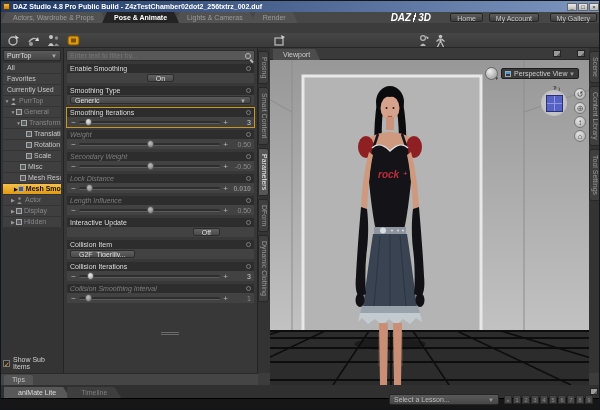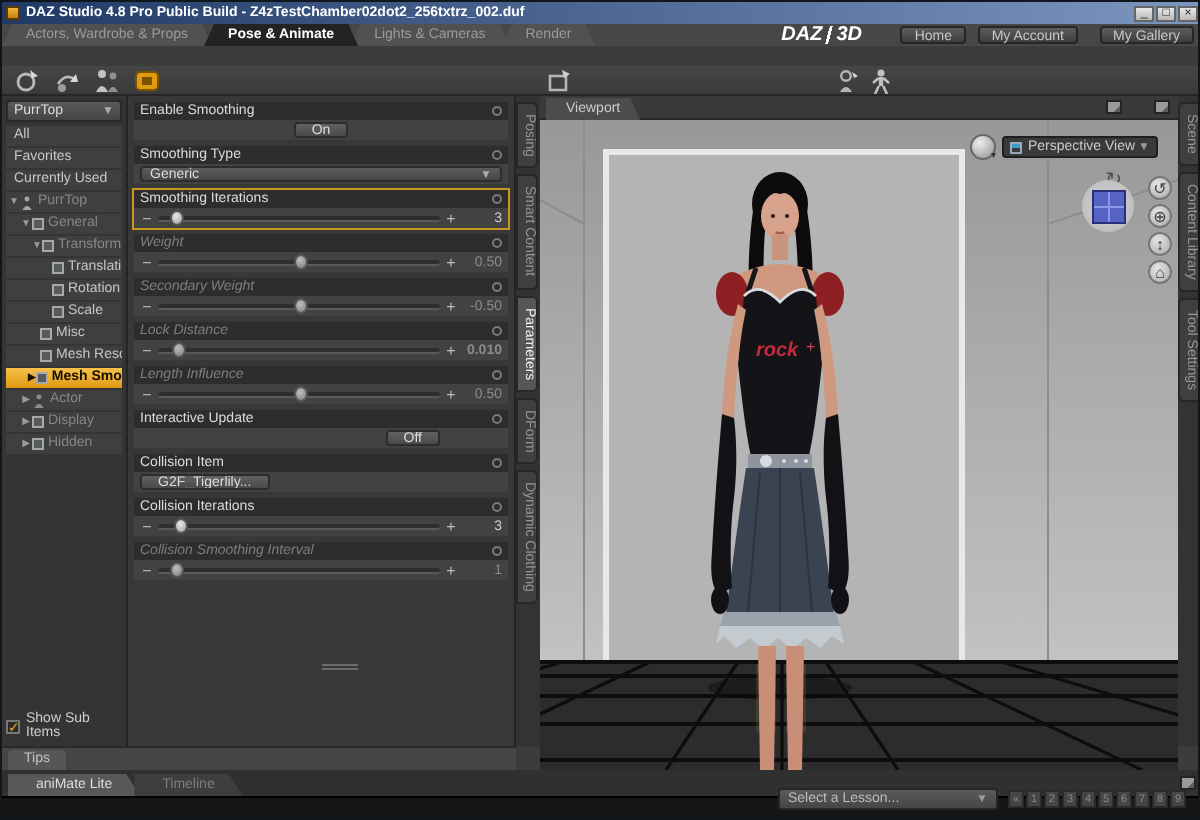--- a/index.html
+++ b/index.html
@@ -257,20 +257,24 @@
       <span>Hidden</span>
     </div>
 
     <div class="showsub">
       <span class="cbx">✓</span>
       <span>Show Sub Items</span>
     </div>
   </div>
 
   <div class="params">
+    <div class="filter">
+      <input placeholder="Enter text to filter by..." style="">
+      <span class="mag"></span>
+    </div>
 
     <div class="prow">
       <div class="plabel">
           <span>Enable Smoothing</span>
           <span class="pgear"></span>
         </div>
       <div class="pctl" style="justify-content:center;">
           <span class="pbtn">On</span>
         </div>
     </div>

